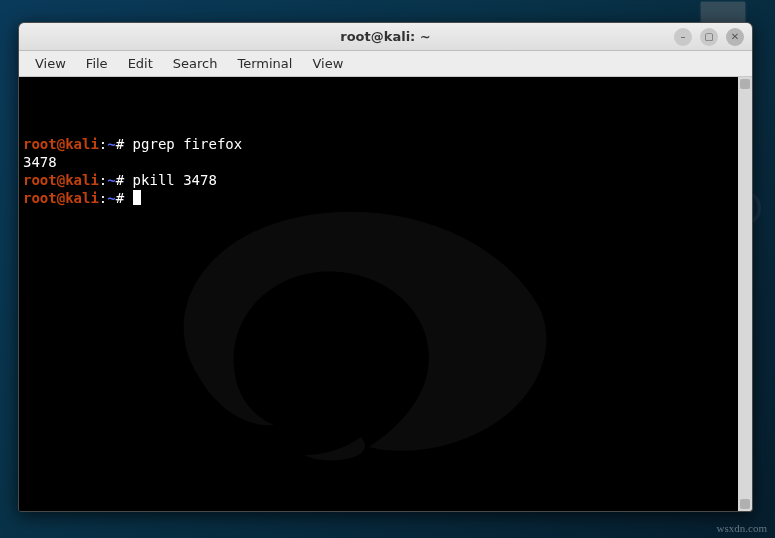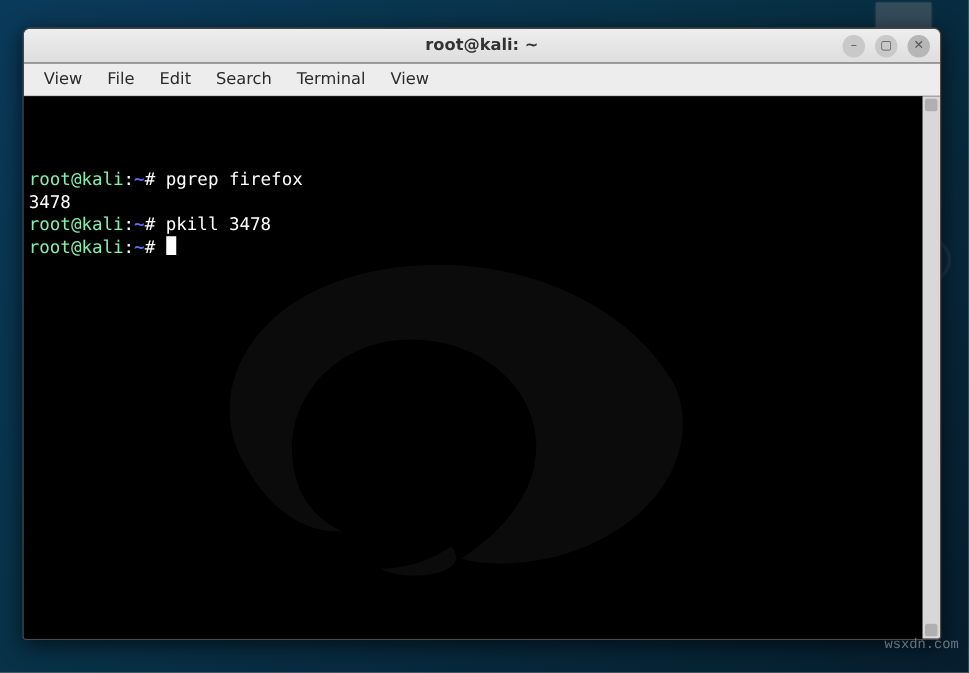--- a/index.html
+++ b/index.html
@@ -14,25 +14,25 @@
     .desk-icon {
       position: absolute;
       width: 44px;
       height: 36px;
       opacity: 0.35;
     }
     .desk-icon.top-right { top: 2px; right: 30px; background: #888; box-shadow: 0 0 2px #aaa; }
     .desk-icon.mid-right { top: 190px; right: 14px; border-radius: 50%; border: 3px solid rgba(120,120,140,0.4); background: rgba(60,60,80,0.25); width:36px; height:36px; }
     .watermark {
       position: absolute;
-      bottom: 16px;
+      bottom: 4px;
       right: 8px;
       font-size: 11px;
       color: rgba(180,190,200,0.55);
-      font-family: Liberation Mono, monospace;
+      font-family: Liberation Serif, serif;
     }
     .window {
       position: absolute;
       left: 18px;
       top: 22px;
       width: 735px;
       height: 490px;
       background: #000;
       border: 1px solid #4a4a4a;
       border-radius: 6px 6px 3px 3px;
@@ -131,21 +131,21 @@
     }
     .scrollbar .thumb-bot {
       position: absolute;
       bottom: 2px;
       left: 2px;
       right: 2px;
       height: 10px;
       background: #b0b0b0;
       border-radius: 2px;
     }
-    .p-user { color: #86efac; font-weight: normal; margin-top: 12px; }
+    .p-user { color: #c2410c; font-weight: bold; margin-top: 12px; }
     .p-path { color: #5a6cff; font-weight: bold; }
     .p-sep  { color: #fff; }
     .cursor {
       display: inline-block;
       width: 8px;
       height: 15px;
       background: #ffffff;
       vertical-align: -2px;
     }
   </style>

